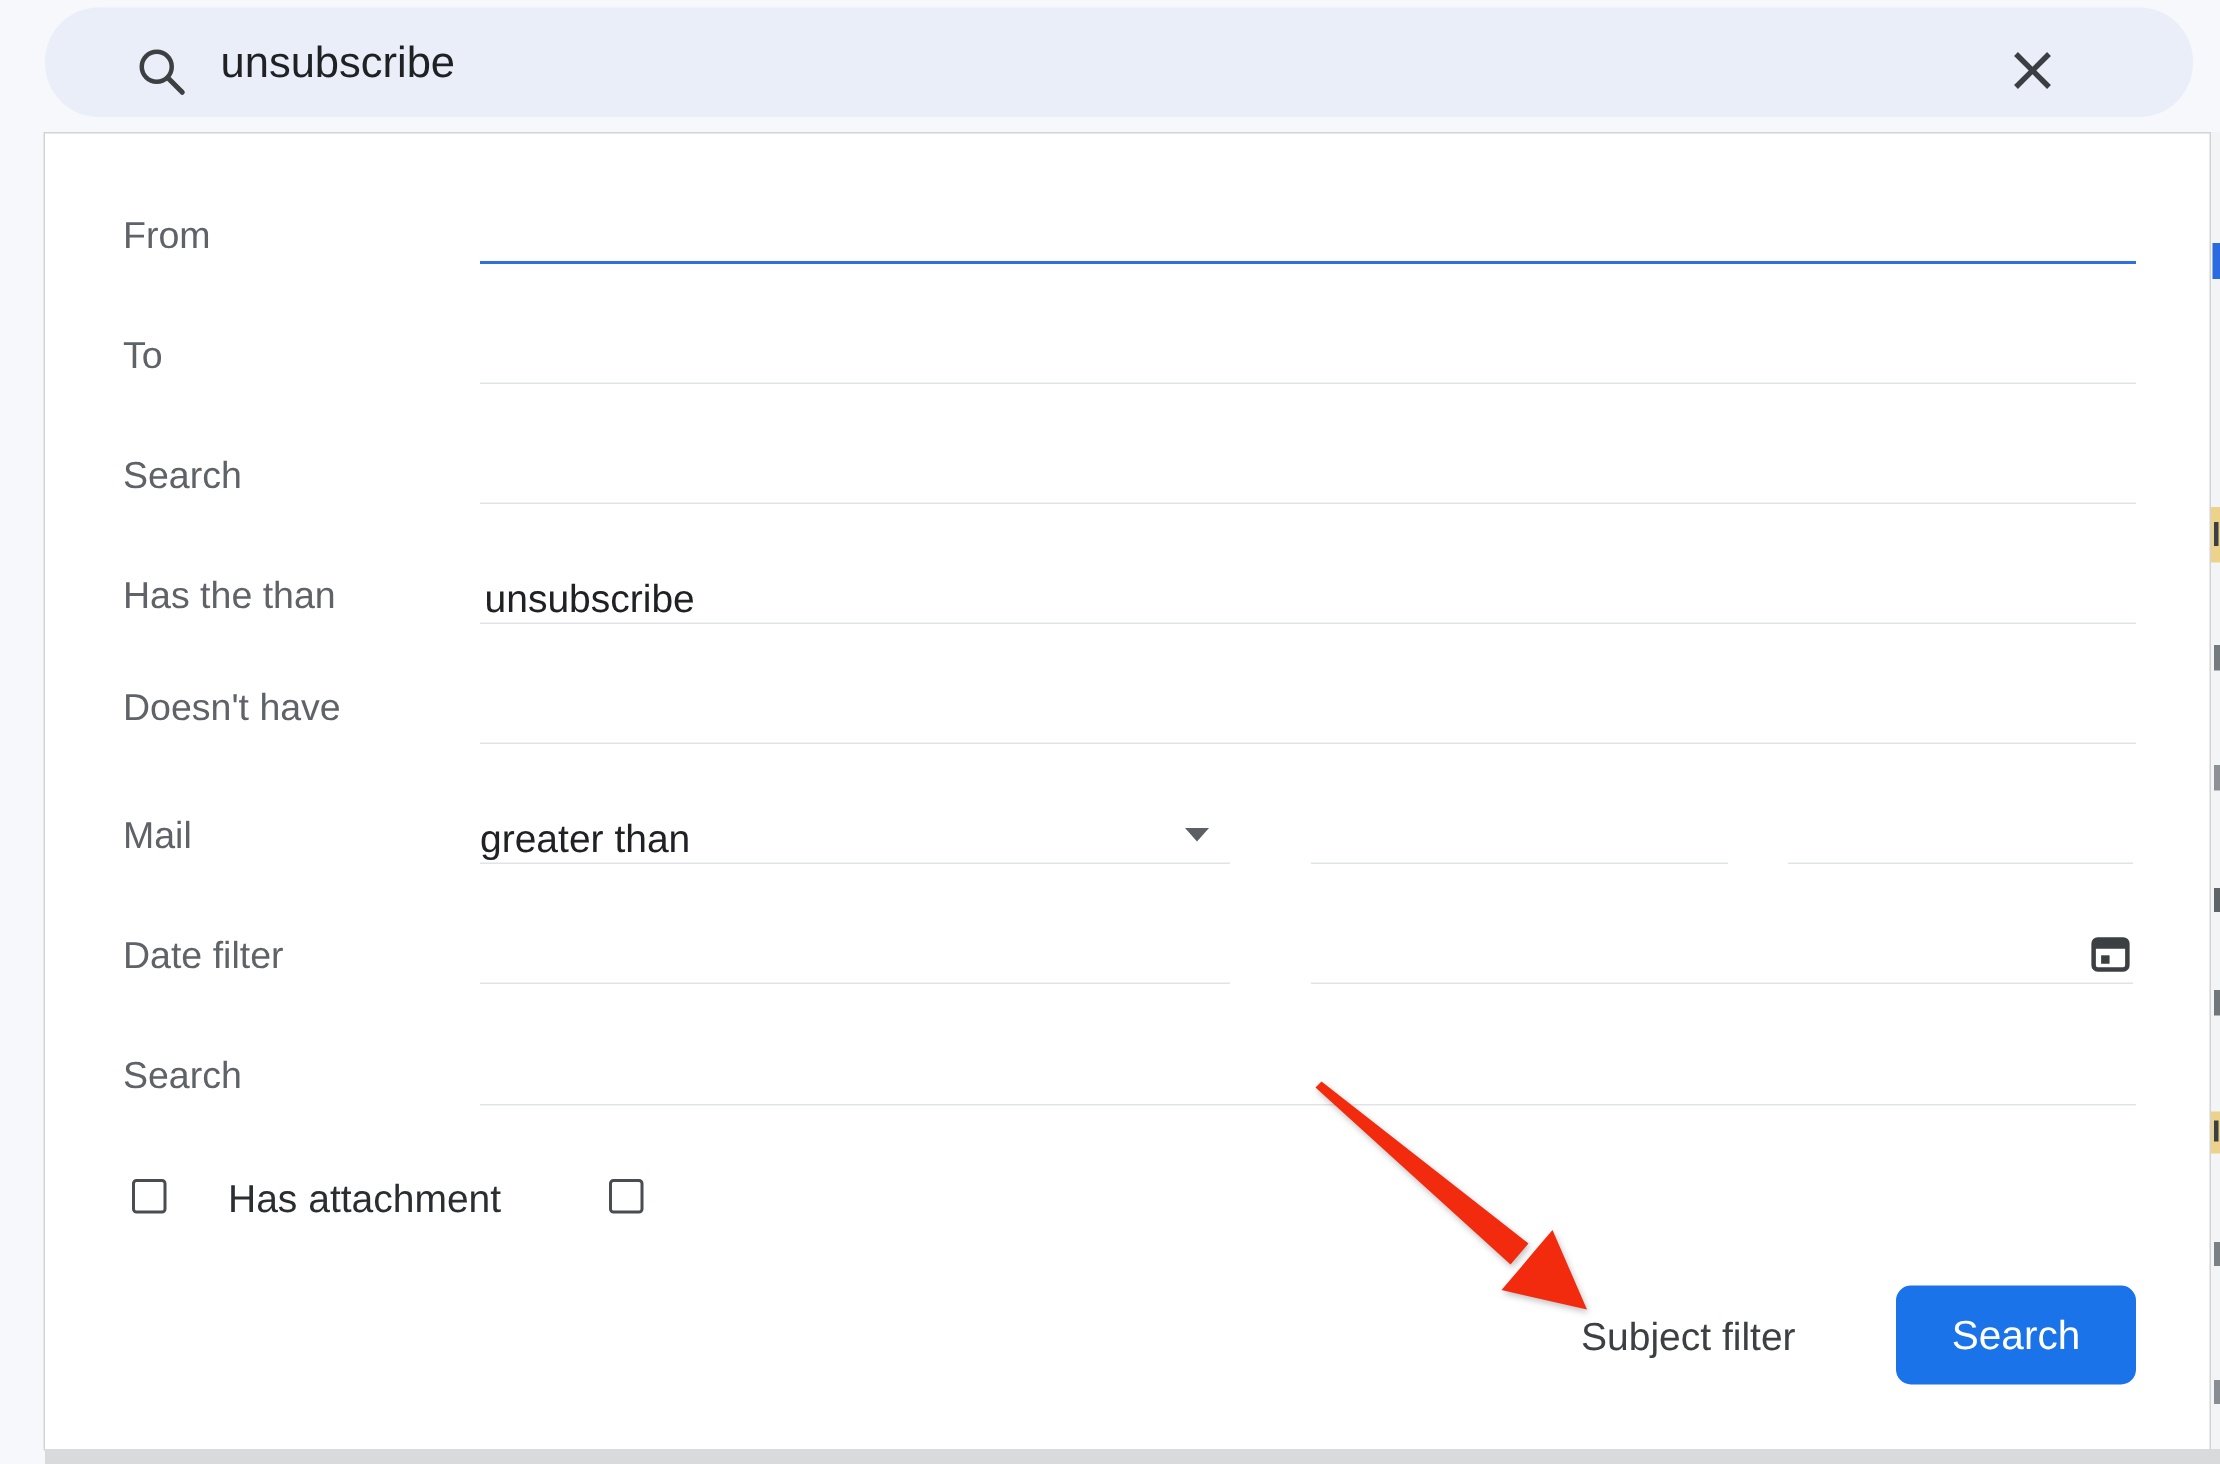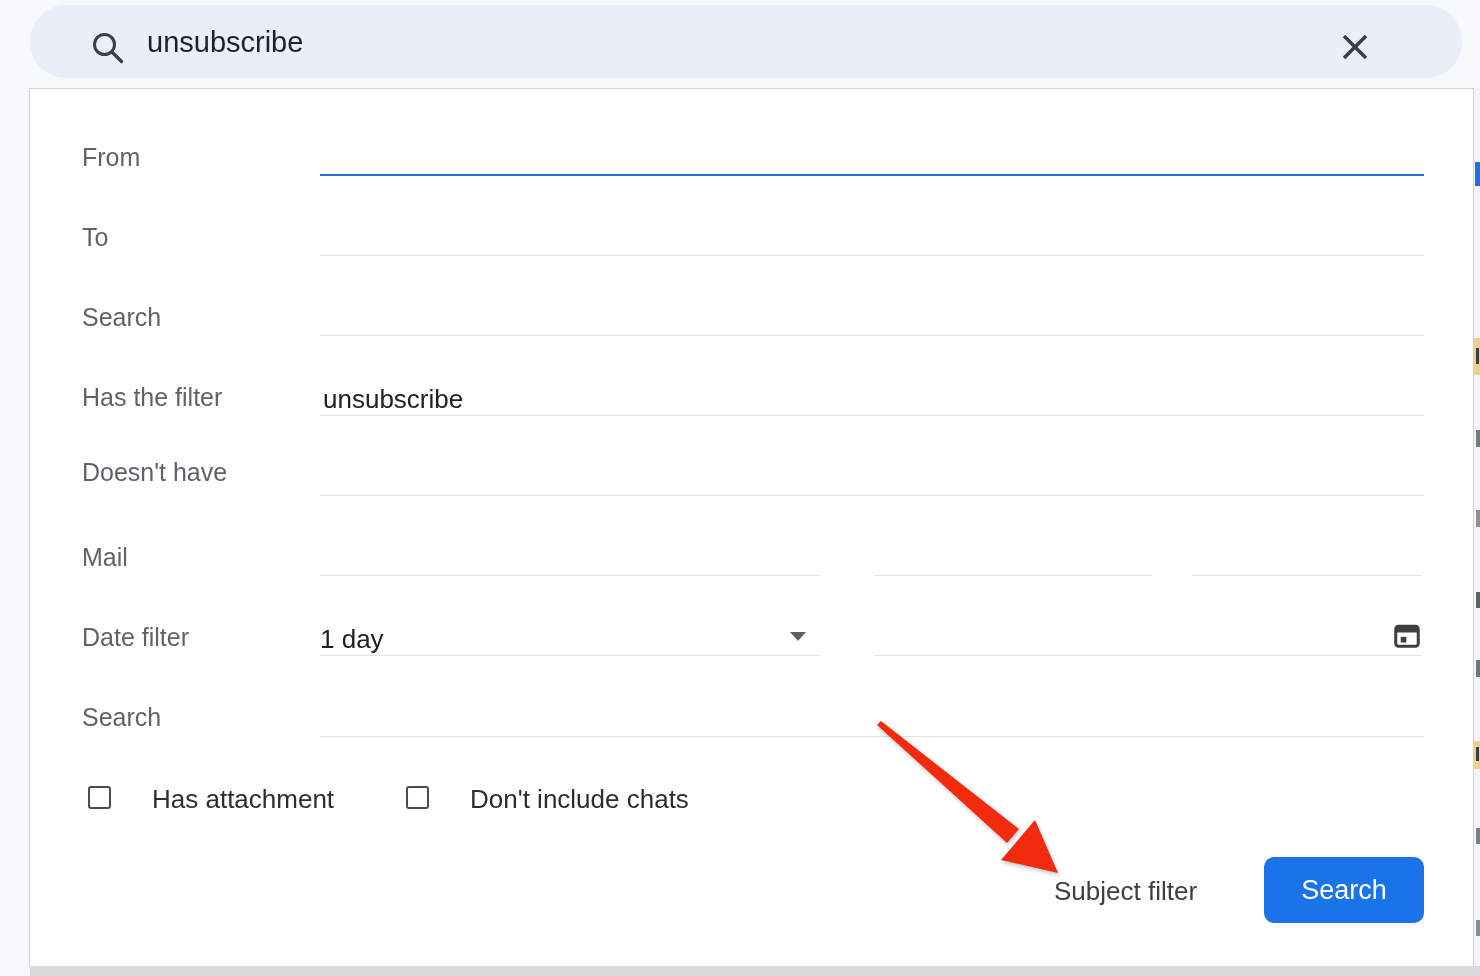--- a/index.html
+++ b/index.html
@@ -94,57 +94,56 @@
   <div class="underline focus" style="left:320px; top:174px; width:1104px"></div>
 
   <div class="row-label" style="top:223px">To</div>
   <div class="blank-field" style="left:320px; top:220px; width:1104px; height:36px"></div>
   <div class="underline" style="left:320px; top:255px; width:1104px"></div>
 
   <div class="row-label" style="top:303px">Search</div>
   <div class="blank-field" style="left:320px; top:300px; width:1104px; height:36px"></div>
   <div class="underline" style="left:320px; top:335px; width:1104px"></div>
 
-  <div class="row-label" style="top:383px">Has the filter</div>
+  <div class="row-label" style="top:383px">Has the than</div>
   <div class="field-value" style="left:323px; top:384px">unsubscribe</div>
   <div class="underline" style="left:320px; top:415px; width:1104px"></div>
 
   <div class="row-label" style="top:458px">Doesn't have</div>
   <div class="blank-field" style="left:320px; top:460px; width:1104px; height:36px"></div>
   <div class="underline" style="left:320px; top:495px; width:1104px"></div>
 
   <div class="row-label" style="top:543px">Mail</div>
+  <div class="select-area" style="left:320px; top:535px; width:500px; height:42px">
+    <div class="field-value" style="left:0; top:9px">greater than</div>
+    <span class="dd-arrow" style="left:470px; top:17px"></span>
+  </div>
   <div class="underline" style="left:320px; top:575px; width:500px"></div>
   <div class="blank-field" style="left:874px; top:540px; width:278px; height:36px"></div>
   <div class="underline" style="left:874px; top:575px; width:278px"></div>
   <div class="underline" style="left:1192px; top:575px; width:230px"></div>
 
   <div class="row-label" style="top:623px">Date filter</div>
-  <div class="select-area" style="left:320px; top:615px; width:500px; height:42px">
-    <div class="field-value" style="left:0; top:9px">1 day</div>
-    <span class="dd-arrow" style="left:470px; top:17px"></span>
-  </div>
   <div class="underline" style="left:320px; top:655px; width:500px"></div>
   <div class="blank-field" style="left:874px; top:620px; width:548px; height:36px"></div>
   <div class="underline" style="left:874px; top:655px; width:548px"></div>
   <span class="calendar-icon">
     <svg width="30" height="30" viewBox="0 0 24 24">
       <rect x="3" y="5" width="18" height="16" rx="2.2" fill="none" stroke="#3c4043" stroke-width="2.4"></rect>
       <rect x="3.5" y="5.5" width="17" height="4.5" fill="#3c4043"></rect>
       <rect x="7" y="13.5" width="4.5" height="4.5" fill="#3c4043"></rect>
     </svg>
   </span>
 
   <div class="row-label" style="top:703px">Search</div>
   <div class="underline" style="left:320px; top:736px; width:1104px"></div>
 
   <div class="checkbox" style="left:88px; top:786px"></div>
   <div class="cb-label" style="left:152px; top:784px">Has attachment</div>
   <div class="checkbox" style="left:406px; top:786px"></div>
-  <div class="cb-label" style="left:470px; top:784px">Don't include chats</div>
 
   <div class="create-filter-btn">Subject filter</div>
   <button class="search-btn">Search</button>
 
   <svg class="annotation-arrow" width="1480" height="976" viewBox="0 0 1480 976">
     <polygon points="881,721 1019,829 1007,843 877,725" fill="#f22a0e"></polygon>
     <polygon points="1058,873 1001,860 1013,846 1023,834 1035,820" fill="#f22a0e"></polygon>
   </svg>
 
   <div class="right-strip">

